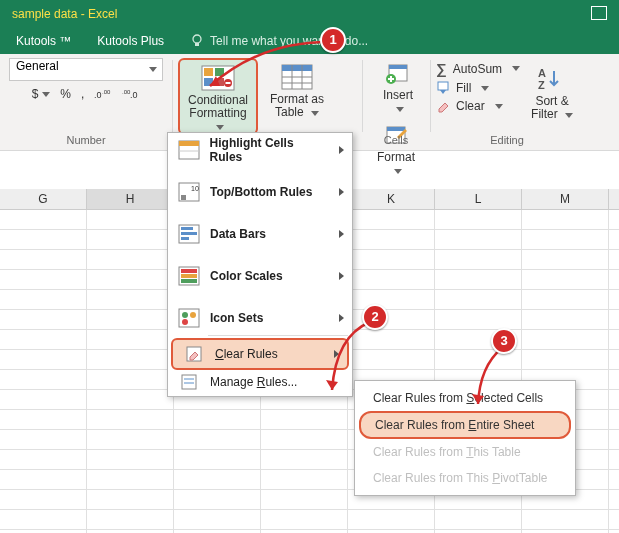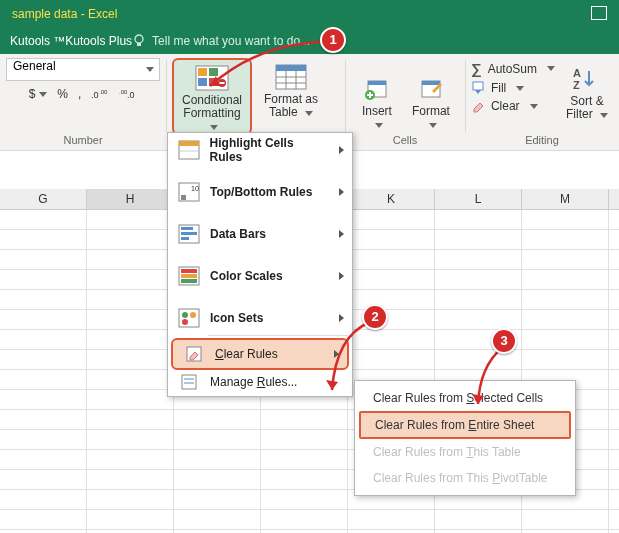--- a/index.html
+++ b/index.html
@@ -1,18 +1,18 @@
 <!DOCTYPE html>
 <html><head>
 <meta charset="utf-8">
 <style>
 html,body{margin:0;padding:0;font-family:"Segoe UI",Tahoma,sans-serif;font-size:12px;background:#fff;width:619px;height:533px;overflow:hidden;position:relative}
 .titlebar{background:#1b7f55;color:#fde047;height:28px;line-height:28px;padding:0 12px;font-size:12px;position:relative}
 .titlebar .sysicon{position:absolute;right:12px;top:6px;width:14px;height:12px;border:1px solid #fff}
-.kutools-row{background:#1b7f55;color:#fff;height:26px;line-height:26px;padding:0 10px;display:flex;font-size:12px}
+.kutools-row{background:#1b7f55;color:#fff;height:26px;line-height:26px;padding:0 16px;display:flex;gap:26px;font-size:12px}
 .kutools-row .tellme{color:#d8eee3;display:flex;align-items:center;gap:6px}
 .ribbon{background:#f3f2f1;border-bottom:1px solid #d9d9d9;height:96px;display:flex;align-items:stretch;position:relative}
 .group{display:flex;flex-direction:column;align-items:center;padding:4px 6px 2px;position:relative}
 .group .sep{position:absolute;right:-1px;top:6px;bottom:18px;width:1px;background:#d9d9d9}
 .group-label{color:#666;font-size:11px;margin-top:auto;margin-bottom:2px}
 .num-top{display:flex;align-items:flex-end;gap:6px;margin-bottom:6px}
 .num-top select,.num-top .fake-dd{background:#fff;border:1px solid #c8c8c8;height:21px;padding:0 18px 0 6px;font-size:12px;position:relative;width:128px}
 .num-bot{display:flex;align-items:center;gap:10px;color:#333}
 .num-bot .btn-sm{display:flex;align-items:center;color:#333}
 .tri{display:inline-block;margin-left:4px;border-left:4px solid transparent;border-right:4px solid transparent;border-top:5px solid #666}
@@ -29,21 +29,21 @@
 .gridrow{display:flex;height:19px;border-bottom:1px solid #e0e0e0}
 .gridrow div{flex:0 0 86px;border-right:1px solid #e0e0e0}
 .menu{position:absolute;background:#fff;border:1px solid #b5b5b5;box-shadow:2px 2px 6px rgba(0,0,0,0.25);padding:2px 0;font-size:12px}
 .menu .mi{display:flex;align-items:center;height:30px;padding:0 24px 0 6px;color:#222;position:relative}
 .menu .mi .mic{width:30px;height:24px;display:flex;align-items:center;justify-content:center;margin-right:6px}
 .menu .mi .arrow{position:absolute;right:8px;top:50%;margin-top:-4px;border-top:4px solid transparent;border-bottom:4px solid transparent;border-left:5px solid #555}
 .menu .mi.sel{background:#f8d7c2;border:2px solid #e05a3a;border-radius:6px;height:28px;margin:0 3px}
 .menu .divider{height:1px;background:#ddd;margin:2px 4px 2px 40px}
 .submenu{position:absolute;background:#fff;border:1px solid #b5b5b5;box-shadow:2px 2px 6px rgba(0,0,0,0.25);padding:4px 0;font-size:12px}
 .submenu .mi2{height:26px;line-height:26px;padding:0 18px;color:#333}
-.submenu .mi2.sel{background:#f8d7c2;border:2px solid #e05a3a;border-radius:2px;margin:0 4px;height:24px;line-height:24px;padding:0 14px}
+.submenu .mi2.sel{background:#f8d7c2;border:2px solid #e05a3a;border-radius:12px;margin:0 4px;height:24px;line-height:24px;padding:0 14px}
 .submenu .mi2.dis{color:#bfbfbf}
 .badge{position:absolute;width:22px;height:22px;background:#d42a2a;border:2px solid #fff;border-radius:50%;color:#fff;font-weight:bold;font-size:13px;text-align:center;line-height:22px;z-index:50;box-shadow:0 1px 2px rgba(0,0,0,0.4)}
 .arrow-curve{position:absolute;z-index:40;pointer-events:none}
 .u{text-decoration:underline}
 svg{display:block}
 </style>
 </head>
 <body>
 
 <div class="titlebar">
@@ -130,21 +130,21 @@
             <rect x="2" y="2" width="24" height="10" fill="#fff" stroke="#888"></rect>
             <rect x="6" y="10" width="24" height="10" fill="#fff" stroke="#888"></rect>
             <rect x="6" y="10" width="24" height="3" fill="#5b8fc9"></rect>
           </svg>
         </span>
       <span class="lbl"><span>Cell</span><br><span>Styles</span> <span class="tri"></span></span>
     </div>
     <div class="sep"></div>
   </div>
 
-  <div class="group" style="flex-direction:row;align-items:flex-start;padding-top:16px">
+  <div class="group" style="flex-direction:column;align-items:flex-end;padding-top:0">
     <div class="bigbtn" style="width:46px">
       <span class="ic">
           <svg width="26" height="24">
             <rect x="4" y="4" width="18" height="16" fill="#fff" stroke="#888"></rect>
             <rect x="4" y="4" width="18" height="4" fill="#5b8fc9"></rect>
             <circle cx="6" cy="18" r="5" fill="#4caf50"></circle>
             <rect x="5" y="15" width="2" height="6" fill="#fff"></rect>
             <rect x="3" y="17" width="6" height="2" fill="#fff"></rect>
           </svg>
         </span>

